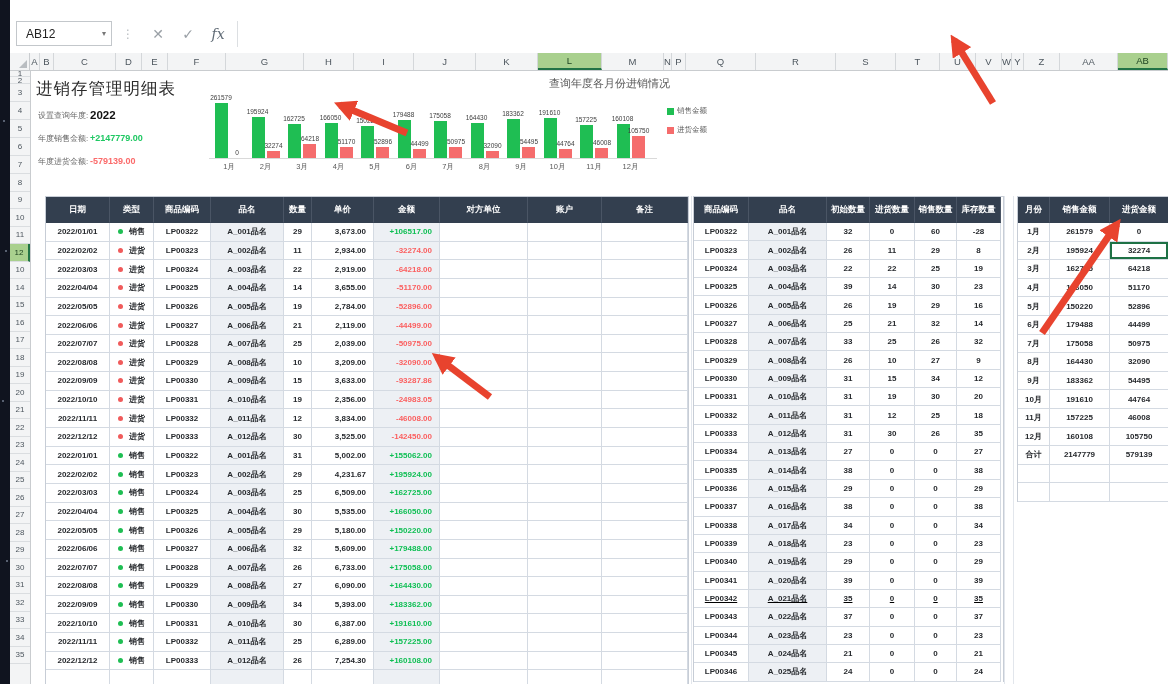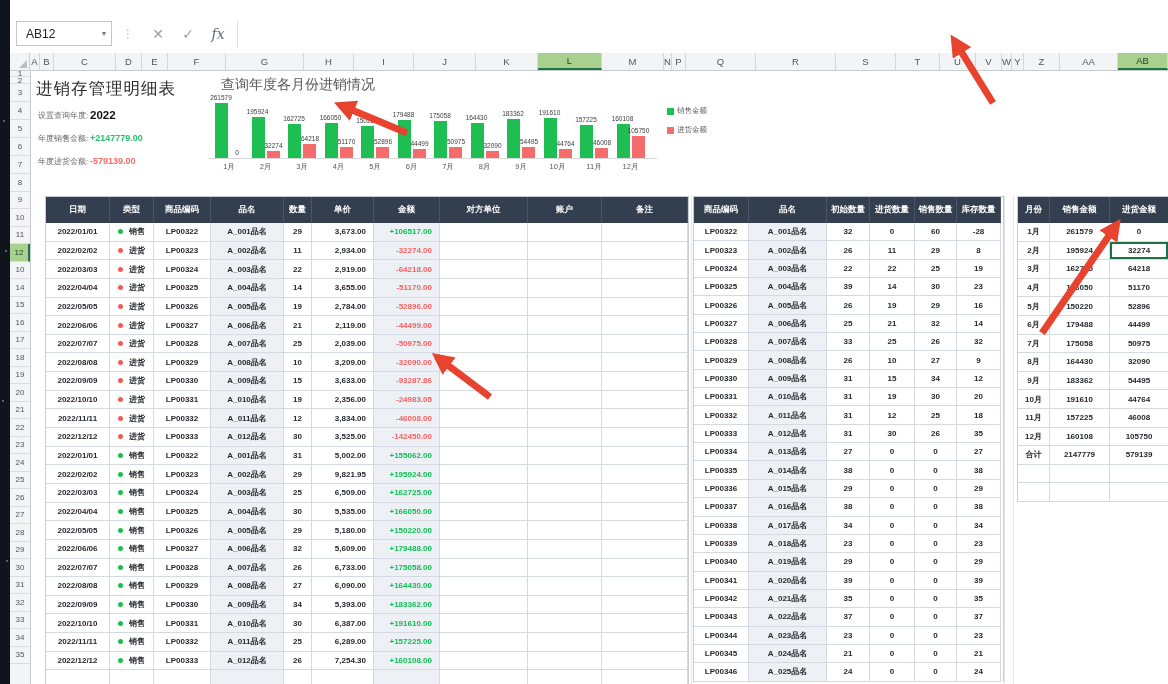--- a/index.html
+++ b/index.html
@@ -36,21 +36,21 @@
   #ws{position:absolute;left:30px;top:70px;right:0;bottom:0;background:#fff;}
   #ws-title{position:absolute;left:6px;top:8px;font-size:16.5px;font-weight:500;color:#2b2b2b;letter-spacing:1px;}
   .info-row{position:absolute;left:8px;height:14px;display:flex;align-items:center;}
   .info-label{font-size:8px;color:#666;width:52px;}
   .info-val{font-size:9px;font-weight:bold;color:#111;}
   .info-val.year{font-size:11.5px;}
   .info-val.pos{color:#1fc863;}
   .info-val.neg{color:#fb6a6a;}
   
   #chart{position:absolute;left:175px;top:6px;width:505px;height:104px;}
-  #chart-title{position:absolute;left:16px;right:40px;top:0;text-align:left;font-size:14px;color:#595959;}
+  #chart-title{position:absolute;left:4px;right:40px;top:0;text-align:right;font-size:11px;color:#595959;}
   .axisline{position:absolute;left:4px;height:1px;background:#d9d9d9;}
   .bar{position:absolute;width:13px;}
   .bar-label{position:absolute;width:34px;text-align:center;font-size:6.5px;color:#404040;white-space:nowrap;}
   .cat-label{position:absolute;width:32px;text-align:center;font-size:7.5px;color:#595959;}
   .legend-item{position:absolute;display:flex;align-items:center;font-size:7.5px;color:#595959;}
   .legend-sw{width:7px;height:7px;margin-right:3px;}
   
   .tbl{position:absolute;border:1px solid #c7cdd6;border-bottom:none;}
   .trow{display:flex;box-sizing:border-box;}
   .tcell{box-sizing:border-box;border-right:1px solid #d4dae2;border-bottom:1px solid #d4dae2;display:flex;align-items:center;justify-content:center;font-size:8px;font-weight:bold;color:#26292d;overflow:hidden;white-space:nowrap;flex:0 0 auto;}
@@ -481,21 +481,21 @@
         </div>
         <div class="trow" style="height: 18.65px;">
           <div class="tcell" style="width: 64px;">2022/02/02</div>
           <div class="tcell" style="width: 44px;">
             <span class="dot" style="background: rgb(31, 190, 83);"></span>
             <span>销售</span>
           </div>
           <div class="tcell" style="width: 57px;">LP00323</div>
           <div class="tcell shade" style="width: 73px;">A_002品名</div>
           <div class="tcell" style="width: 28px;">29</div>
-          <div class="tcell r" style="width: 62px;">9,821.95</div>
+          <div class="tcell r" style="width: 62px;">4,231.67</div>
           <div class="tcell shade r pos" style="width: 66px;">+195924.00</div>
           <div class="tcell" style="width: 88px;"></div>
           <div class="tcell" style="width: 74px;"></div>
           <div class="tcell" style="width: 86px;"></div>
         </div>
         <div class="trow" style="height: 18.65px;">
           <div class="tcell" style="width: 64px;">2022/03/03</div>
           <div class="tcell" style="width: 44px;">
             <span class="dot" style="background: rgb(31, 190, 83);"></span>
             <span>销售</span>
@@ -819,21 +819,21 @@
           <div class="tcell" style="width: 44px;">29</div>
         </div>
         <div class="trow" style="height: 18.35px;">
           <div class="tcell" style="width: 55px;">LP00341</div>
           <div class="tcell shade" style="width: 78px;">A_020品名</div>
           <div class="tcell" style="width: 43px;">39</div>
           <div class="tcell" style="width: 45px;">0</div>
           <div class="tcell" style="width: 42px;">0</div>
           <div class="tcell" style="width: 44px;">39</div>
         </div>
-        <div class="trow" style="height: 18.35px;">
+        <div class="trow" style="height: 18.35px; text-decoration: underline;">
           <div class="tcell" style="width: 55px;">LP00342</div>
           <div class="tcell shade" style="width: 78px;">A_021品名</div>
           <div class="tcell" style="width: 43px;">35</div>
           <div class="tcell" style="width: 45px;">0</div>
           <div class="tcell" style="width: 42px;">0</div>
           <div class="tcell" style="width: 44px;">35</div>
         </div>
         <div class="trow" style="height: 18.35px;">
           <div class="tcell" style="width: 55px;">LP00343</div>
           <div class="tcell shade" style="width: 78px;">A_022品名</div>

